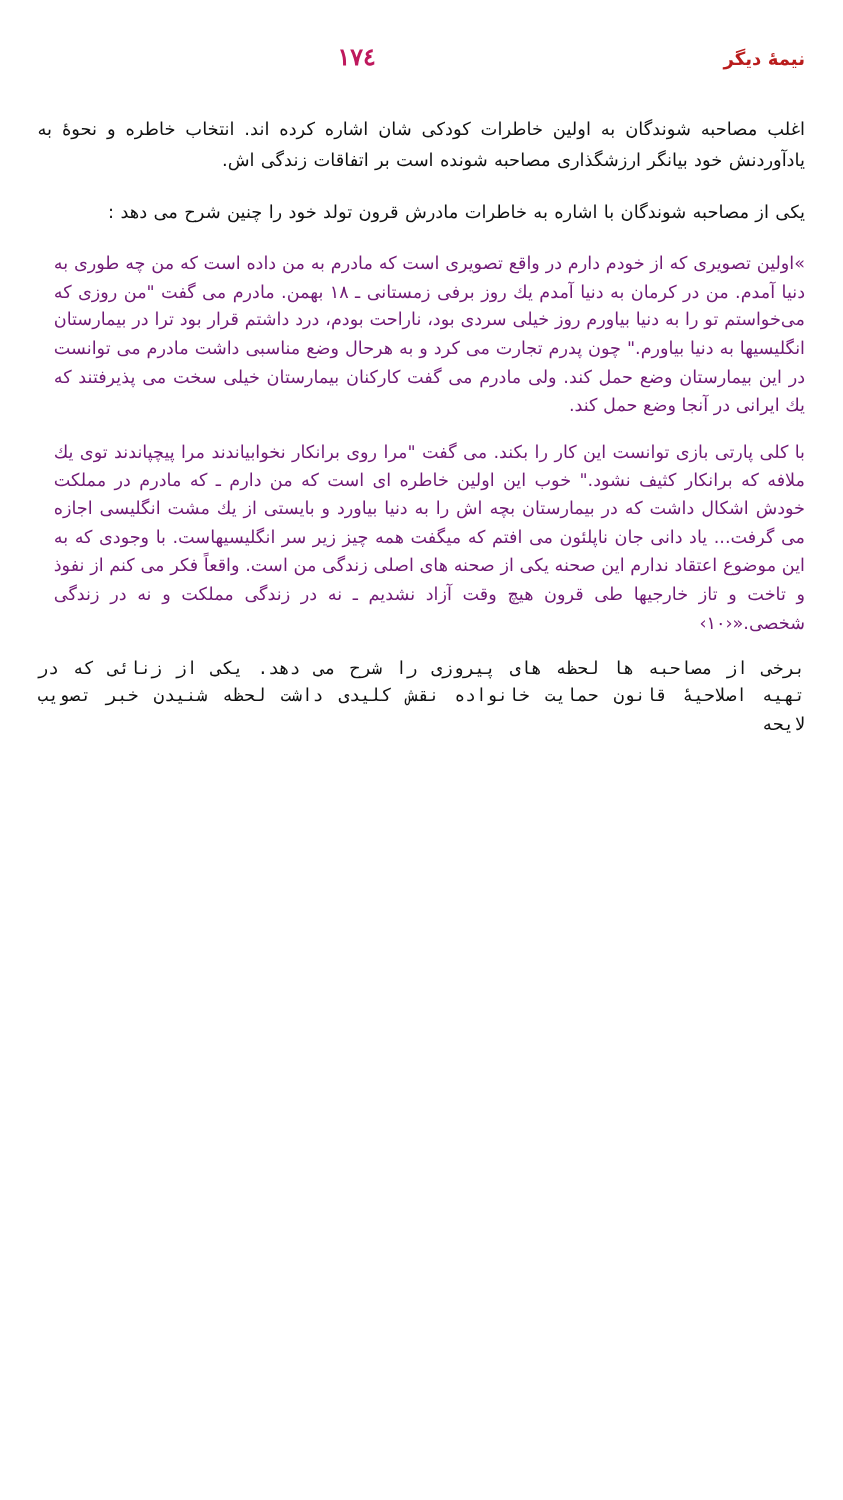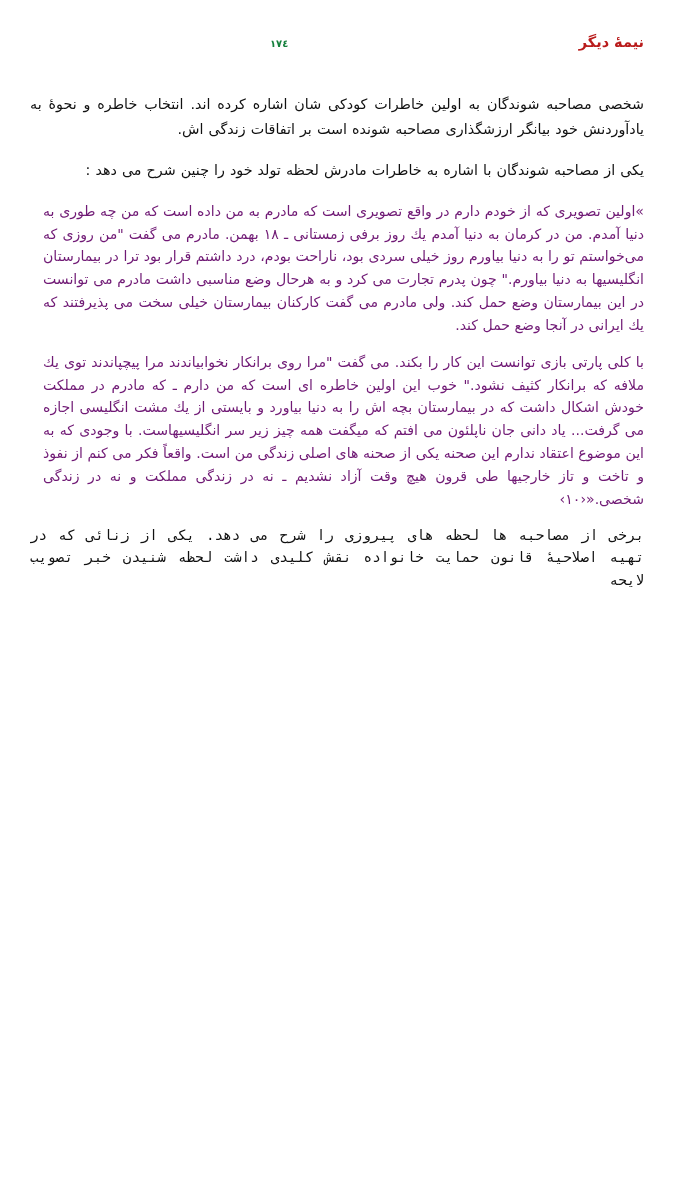--- a/index.html
+++ b/index.html
@@ -30,24 +30,25 @@
     justify-content: space-between;
     align-items: baseline;
   }
   .header-title {
     font-size: 14.5px;
     font-weight: 700;
     letter-spacing: 0px;
     color: #b91c1c;
   }
   .header-pagenum {
-    font-size: 10px;
+    font-size: 19px;
     font-weight: 700;
-    color: #15803d;
+    color: #be185d;
     margin-left: 240px;
+    font-family: Liberation Serif, serif;
   }
   .body-col {
     position: absolute;
     top: 92px;
     right: 30px;
     left: 30px;
     width: 614px;
   }
   p.para {
     margin: 0 0 17px 0;
@@ -82,22 +83,22 @@
 
 <div class="page">
 
   <div class="header">
     <span class="header-title">نیمهٔ دیگر</span>
     <span class="header-pagenum">١٧٤</span>
   </div>
 
   <div class="body-col">
 
-    <p class="para gap-lg">شخصی مصاحبه شوندگان به اولین خاطرات کودکی شان اشاره کرده اند. انتخاب خاطره و نحوهٔ به یادآوردنش خود بیانگر ارزشگذاری مصاحبه شونده است بر اتفاقات زندگی اش.</p>
-    <p class="para gap-lg">یکی از مصاحبه شوندگان با اشاره به خاطرات مادرش لحظه تولد خود را چنین شرح می دهد :</p>
+    <p class="para gap-lg">اغلب مصاحبه شوندگان به اولین خاطرات کودکی شان اشاره کرده اند. انتخاب خاطره و نحوهٔ به یادآوردنش خود بیانگر ارزشگذاری مصاحبه شونده است بر اتفاقات زندگی اش.</p>
+    <p class="para gap-lg">یکی از مصاحبه شوندگان با اشاره به خاطرات مادرش قرون تولد خود را چنین شرح می دهد :</p>
 
     <p class="quote tight">»اولین تصویری که از خودم دارم در واقع تصویری است که مادرم به من داده است که من چه طوری به دنیا آمدم. من در کرمان به دنیا آمدم یك روز برفی زمستانی ـ ۱۸ بهمن. مادرم می گفت "من روزی که می‌خواستم تو را به دنیا بیاورم روز خیلی سردی بود، ناراحت بودم، درد داشتم قرار بود ترا در بیمارستان انگلیسیها به دنیا بیاورم." چون پدرم تجارت می کرد و به هرحال وضع مناسبی داشت مادرم می توانست در این بیمارستان وضع حمل کند. ولی مادرم می گفت کارکنان بیمارستان خیلی سخت می پذیرفتند که یك ایرانی در آنجا وضع حمل کند.</p>
     <p class="quote tight gap-md">با کلی پارتی بازی توانست این کار را بکند. می گفت "مرا روی برانکار نخوابیاندند مرا پیچپاندند توی یك ملافه که برانکار کثیف نشود." خوب این اولین خاطره ای است که من دارم ـ که مادرم در مملکت خودش اشکال داشت که در بیمارستان بچه اش را به دنیا بیاورد و بایستی از یك مشت انگلیسی اجازه می گرفت... یاد دانی جان ناپلئون می افتم که میگفت همه چیز زیر سر انگلیسیهاست. با وجودی که به این موضوع اعتقاد ندارم این صحنه یکی از صحنه های اصلی زندگی من است. واقعاً فکر می کنم از نفوذ و تاخت و تاز خارجیها طی قرون هیچ وقت آزاد نشدیم ـ نه در زندگی مملکت و نه در زندگی شخصی.«‹۱۰›</p>
 
     <p class="para tight clipped">برخی از مصاحبه ها لحظه های پیروزی را شرح می دهد. یکی از زنائی که در تهیه اصلاحیهٔ قانون حمایت خانواده نقش کلیدی داشت لحظه شنیدن خبر تصویب لایحه</p>
 
   </div>
 
 </div>
 

